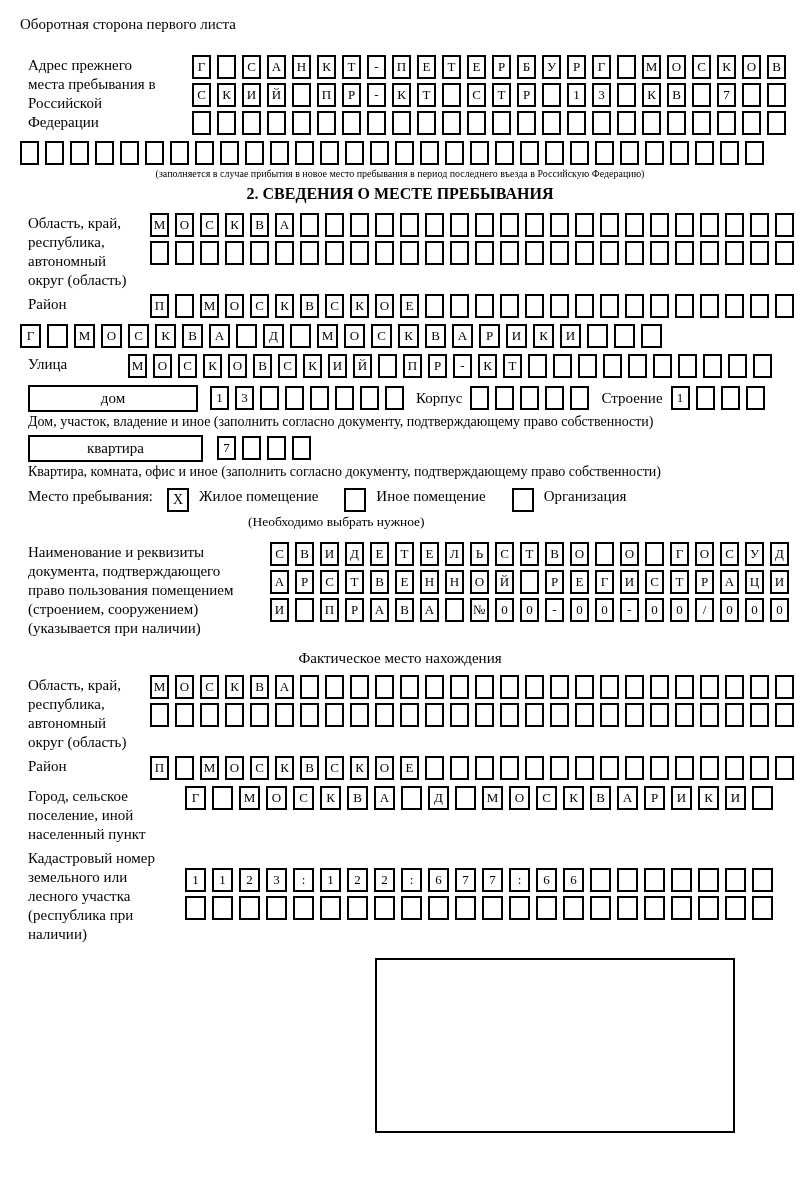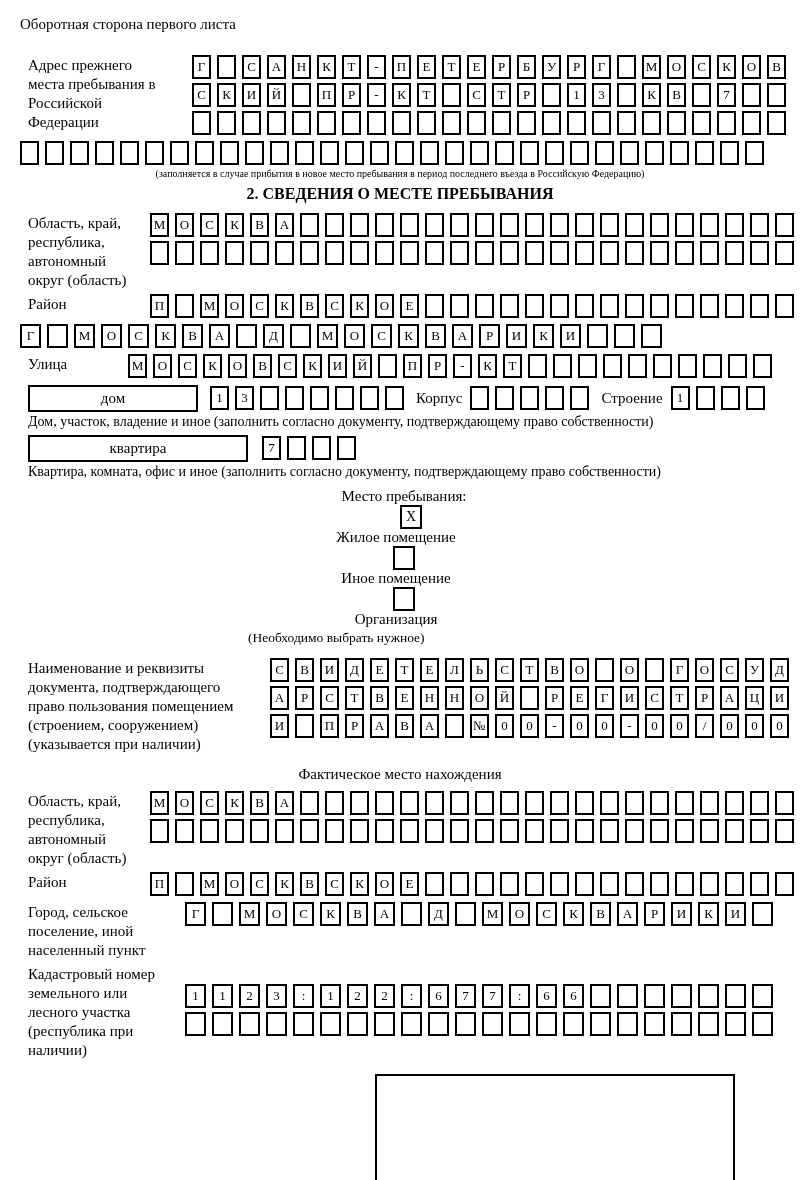--- a/index.html
+++ b/index.html
@@ -35,24 +35,24 @@
   .sub-title { text-align: center; font-weight: normal; font-size: 15px; margin: 12px 0 6px 0; }
   .note { text-align: center; font-size: 13.5px; line-height: 18px; }
   .note-block { margin-bottom: 8px; }
 
   .inline-row { display: flex; align-items: center; margin: 4px 0 2px 8px; }
   .named-box {
     border: 2px solid #000; height: 27px; display: flex;
     align-items: center; justify-content: center; font-size: 15px; flex: none;
   }
   .dom-box { width: 170px; margin-right: 12px; }
-  .kv-box { width: 220px; margin-right: 14px; }
+  .kv-box { width: 175px; margin-right: 14px; }
   .mid-label { font-size: 15px; margin: 0 8px 0 6px; flex: none; }
 
-  .chk-row { display: flex; align-items: center; margin: 8px 0 2px 8px; font-size: 15px; flex-direction: column; }
+  .chk-row { display: flex; align-items: flex-start; margin: 8px 0 2px 8px; font-size: 15px; }
   .checkbox {
     width: 22px; height: 24px; border: 2px solid #000; text-align: center;
     line-height: 20px; font-size: 14px; flex: none;
   }
   .chk-label { margin: 0 26px 0 10px; }
   .chk-note { text-align: left; font-size: 13.5px; margin: 2px 0 10px 228px; }
 
   .stamp-box { width: 360px; height: 175px; border: 2px solid #000; margin: 14px 0 6px 355px; }
 </style>
 </head>

